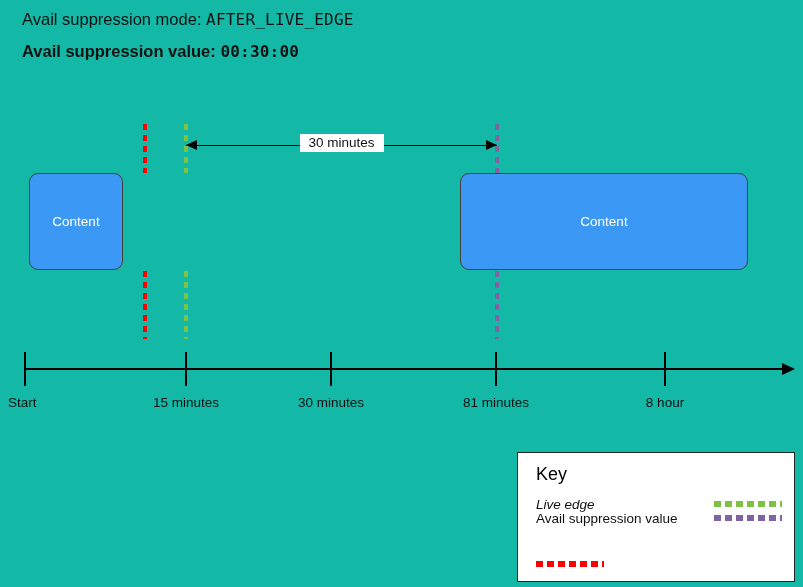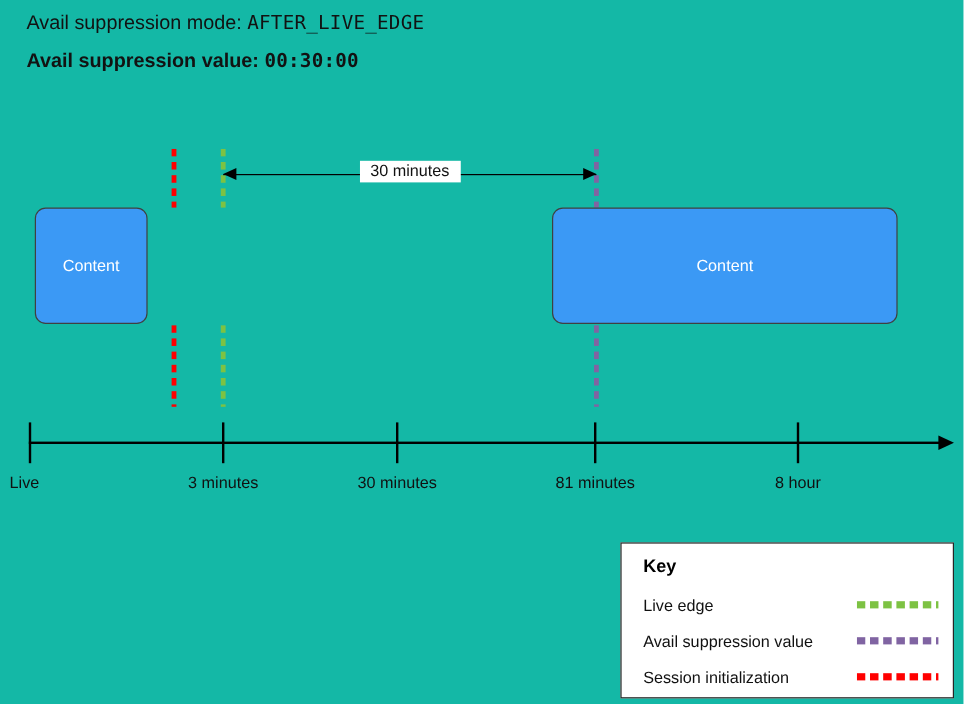--- a/index.html
+++ b/index.html
@@ -165,35 +165,35 @@
     width: 278px;
     height: 130px;
     box-sizing: border-box;
     border: 1px solid #262626;
     background: #ffffff;
   }
   .legend-title {
     position: absolute;
     left: 18px;
     top: 11px;
-    font-size: 15px;
-    font-weight: bold;
+    font-size: 18px;
+    font-weight: normal;
     color: #000000;
   }
   .legend-row {
     position: absolute;
     left: 18px;
     right: 12px;
     height: 18px;
     display: flex;
     align-items: center;
     justify-content: space-between;
   }
-  .legend-row-0 { top: 42px; }
-  .legend-row-1 { top: 72px; }
+  .legend-row-0 { top: 42px; font-style: italic; }
+  .legend-row-1 { top: 56px; }
   .legend-row-2 { top: 102px; }
   .legend-label {
     font-size: 13.5px;
     line-height: 17px;
     white-space: nowrap;
     color: #111111;
   }
   .legend-swatch {
     width: 68px;
     height: 6px;
@@ -239,38 +239,37 @@
 
   <div class="axis-line"></div>
   <div class="axis-arrow"></div>
 
   <div class="tick" style="left:24px"></div>
   <div class="tick" style="left:185px"></div>
   <div class="tick" style="left:330px"></div>
   <div class="tick" style="left:495px"></div>
   <div class="tick" style="left:664px"></div>
 
-  <div class="tick-label anchor-left" style="left:8px">Live</div>
-  <div class="tick-label" style="left:186px">3 minutes</div>
+  <div class="tick-label anchor-left" style="left:8px">Start</div>
+  <div class="tick-label" style="left:186px">15 minutes</div>
   <div class="tick-label" style="left:331px">30 minutes</div>
   <div class="tick-label" style="left:496px">81 minutes</div>
   <div class="tick-label" style="left:665px">8 hour</div>
 
   <div class="legend">
     <div class="legend-title">Key</div>
 
     <div class="legend-row legend-row-0">
       <span class="legend-label">Live edge</span>
       <span class="legend-swatch sw-green"></span>
     </div>
 
     <div class="legend-row legend-row-1">
       <span class="legend-label">Avail suppression value</span>
       <span class="legend-swatch sw-purple"></span>
     </div>
 
     <div class="legend-row legend-row-2">
-      <span class="legend-label">Session initialization</span>
       <span class="legend-swatch sw-red"></span>
     </div>
   </div>
 
 </div>
 
 </body></html>

